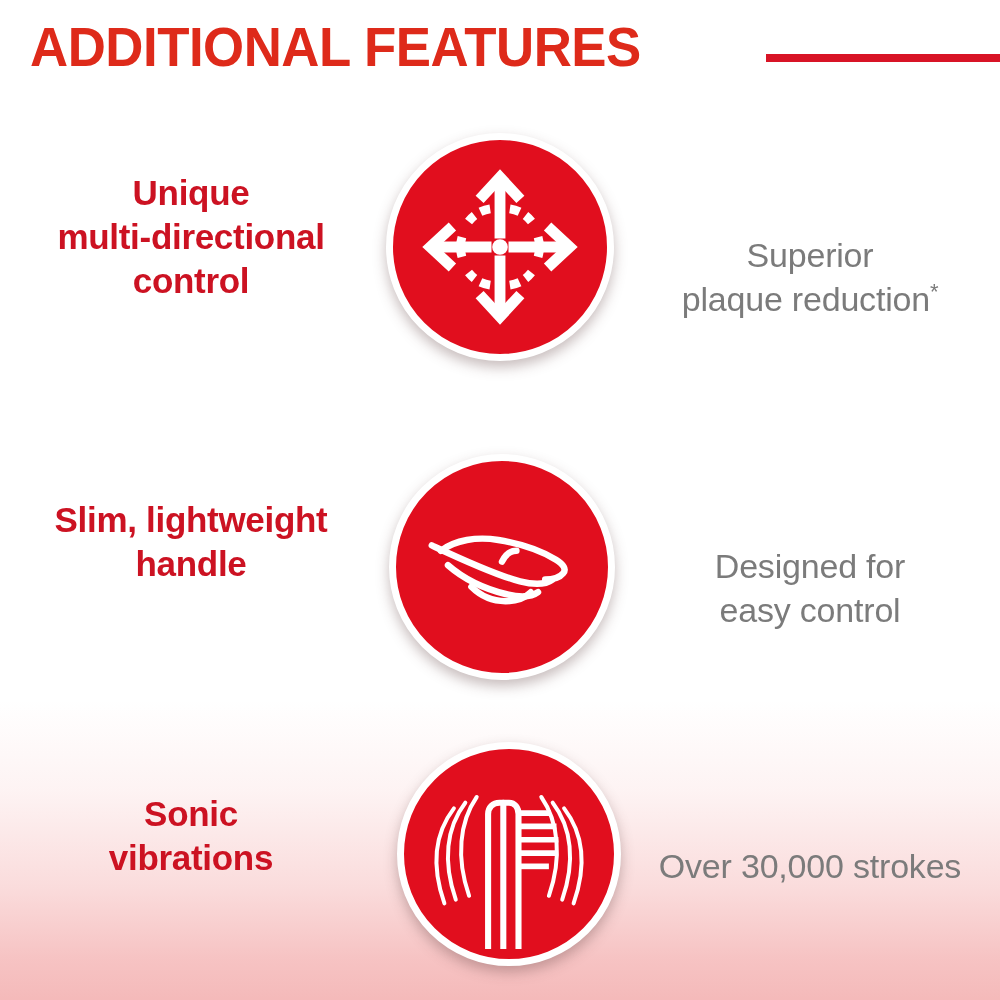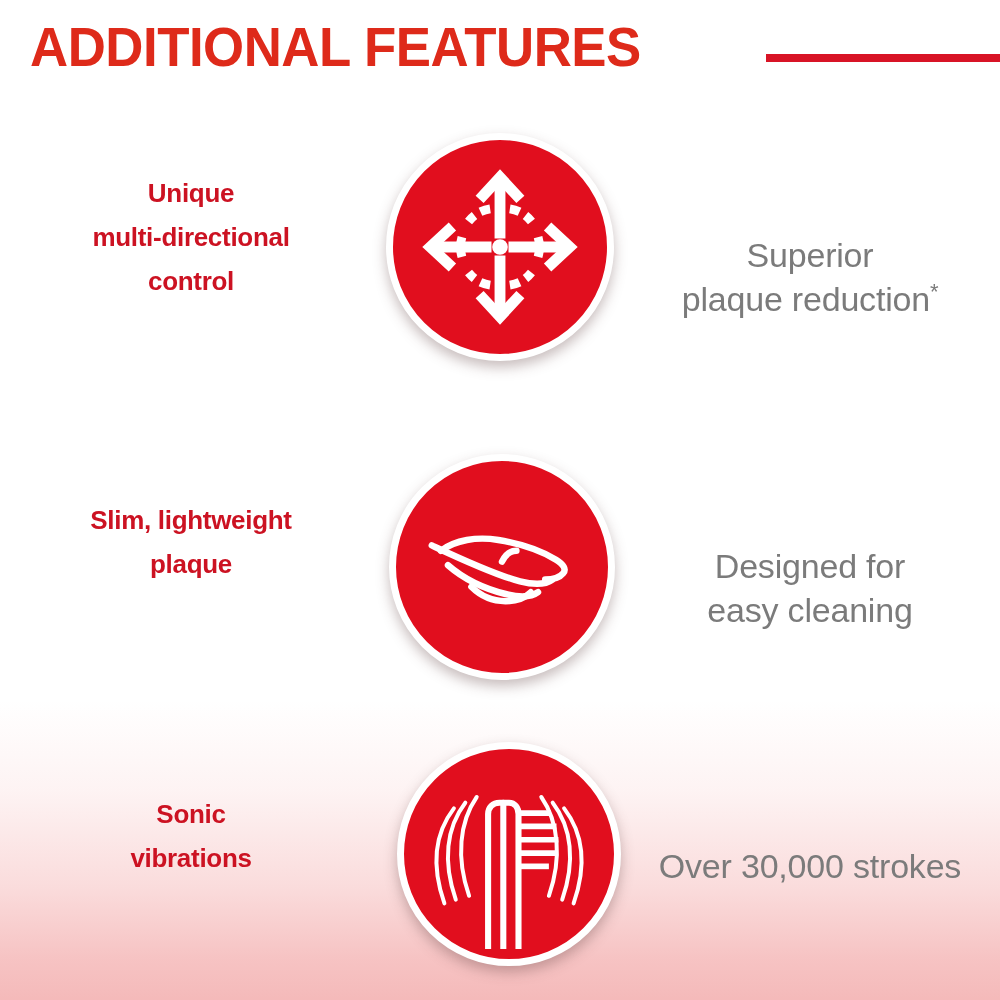--- a/index.html
+++ b/index.html
@@ -81,21 +81,21 @@
   #row-0 { top: 133px; height: 230px; }
   #row-1 { top: 440px; height: 230px; }
   #row-2 { top: 742px; height: 258px; }
 
   .left-label {
     position: absolute;
     left: 0px;
     width: 382px;
     text-align: center;
     color: #cc1222;
-    font-size: 26px;
+    font-size: 35px;
     line-height: 44px;
     font-weight: bold;
     letter-spacing: -0.3px;
   }
   #row-0 .left-label { top: 38px; }
   #row-1 .left-label { top: 58px; }
   #row-2 .left-label { top: 50px; }
 
   .right-label {
     position: absolute;
@@ -195,21 +195,21 @@
       <div>
         <span>plaque reduction</span><span class="sup-mark">*</span>
       </div>
     </div>
   </div>
 
   <div class="feature-row" id="row-1">
 
     <div class="left-label">
       <div>Slim, lightweight</div>
-      <div>plaque</div>
+      <div>handle</div>
     </div>
 
     <div class="icon-badge">
       <span>
         <svg width="180" height="180" viewBox="0 0 100 100" aria-hidden="true">
           <g fill="none" stroke="#ffffff" stroke-width="3.6" stroke-linecap="round" stroke-linejoin="round">
 
             <path d="M 11 38 C 26 45, 45 54, 60 58 C 68 60, 74 60, 78 57"></path>
 
             <path d="M 16 41 C 24 35, 36 33, 48 35 C 60 37, 72 41, 80 46 C 84 48.5, 86 51, 84 53.5 C 82 56, 78 57, 74 57"></path>
@@ -218,21 +218,21 @@
 
             <path d="M 20 49 C 28 56, 40 62, 52 65 C 60 67, 66 67, 70 64"></path>
             <path d="M 33 61 C 38 66, 45 69, 52 69 C 58 69, 63 67, 66 64"></path>
           </g>
         </svg>
       </span>
     </div>
 
     <div class="right-label">
       <div>Designed for</div>
-      <div>easy cleaning</div>
+      <div>easy control</div>
     </div>
   </div>
 
   <div class="feature-row" id="row-2">
 
     <div class="left-label">
       <div>Sonic</div>
       <div>vibrations</div>
     </div>
 

